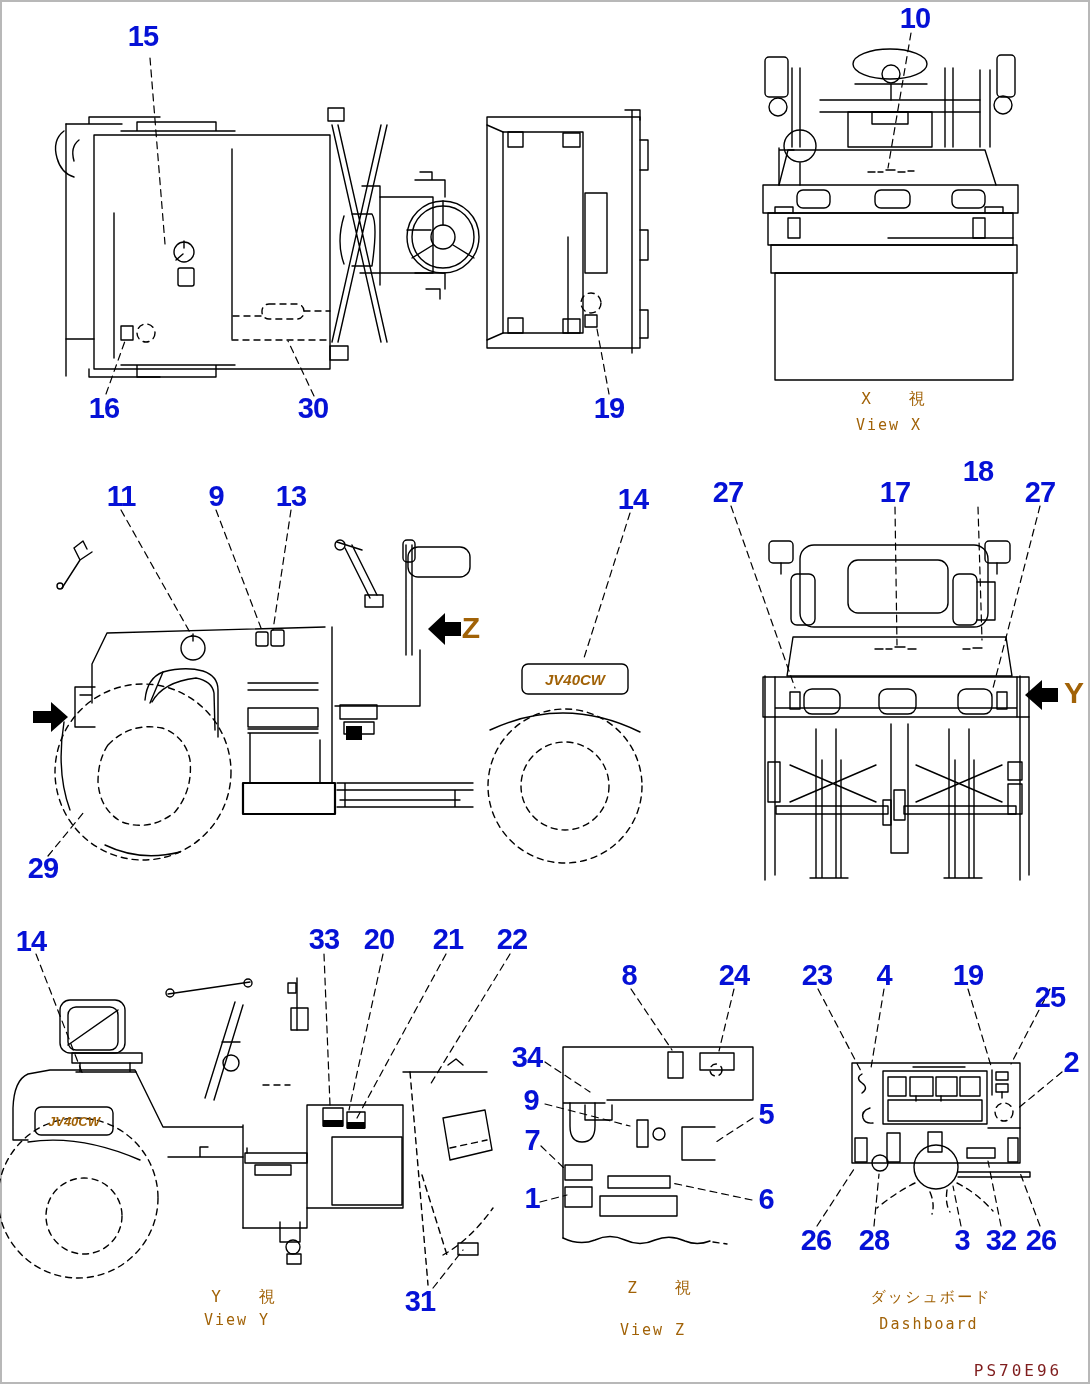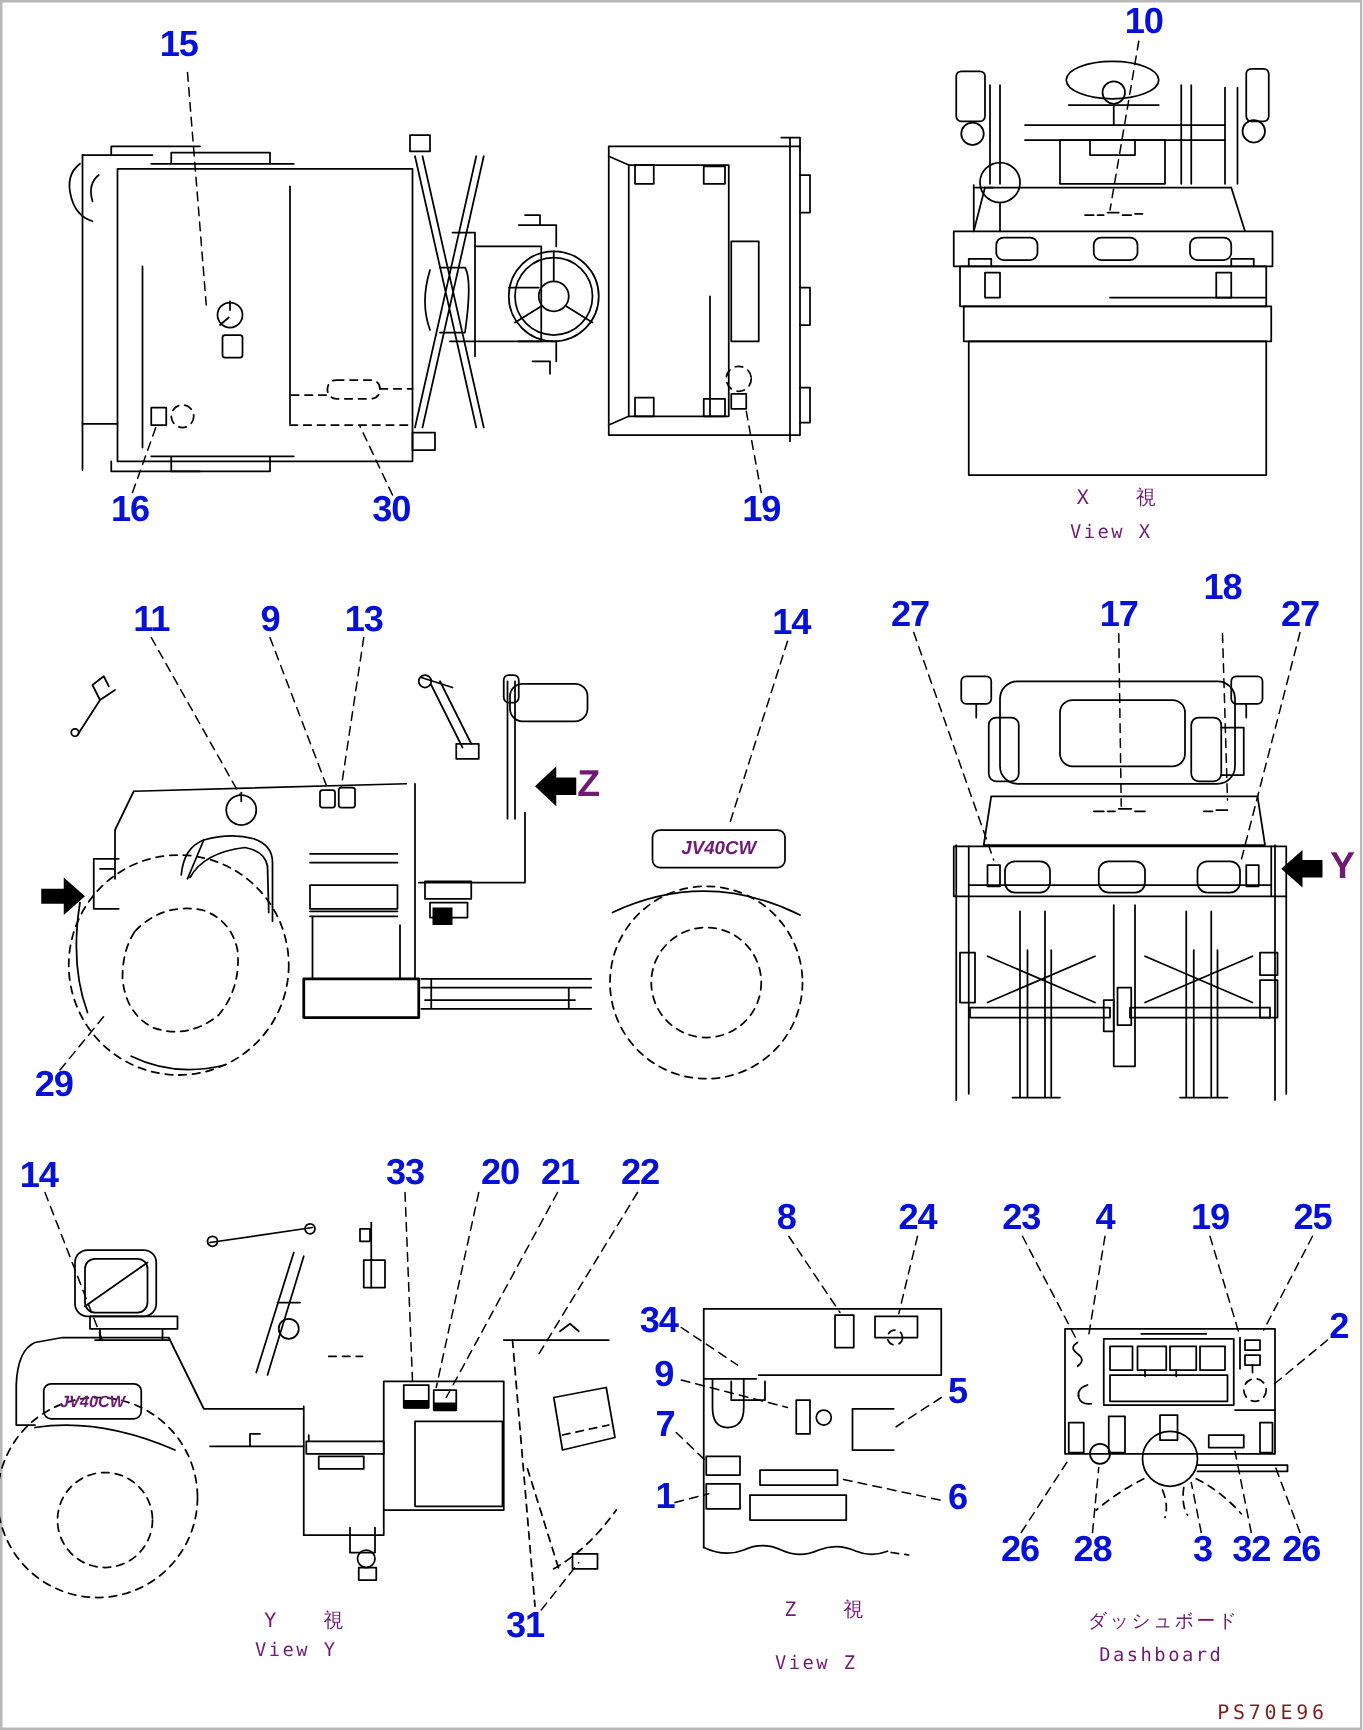--- a/index.html
+++ b/index.html
@@ -7,21 +7,21 @@
     position:relative;width:1090px;height:1384px;background:#ffffff;
     outline:2px solid #b8b8b8;outline-offset:-2px;overflow:hidden;
     font-family:"Liberation Sans",sans-serif;
   }
   svg{position:absolute;left:0;top:0;}
   .ln{fill:none;stroke:#000;stroke-width:1.4;stroke-linecap:round;stroke-linejoin:round;}
   .th{stroke-width:2.2;}
   .dash{stroke-dasharray:6 5;}
   .lead{fill:none;stroke:#000;stroke-width:1.2;stroke-dasharray:7 5;stroke-linecap:round;}
   .blk{fill:#000;stroke:none;}
-  .txt{position:absolute;transform:translate(-50%,-50%);white-space:nowrap;color:#701a75;}
+  .txt{position:absolute;transform:translate(-50%,-50%);white-space:nowrap;color:#a16207;}
   .callout{
     position:absolute;transform:translate(-50%,-50%);
     font:bold 29px "Liberation Sans",sans-serif;color:#0511d6;letter-spacing:-1px;
   }
   .cap-jp{font:16px "DejaVu Sans Mono",monospace;word-spacing:28px;}
   .cap-en{font:15px "DejaVu Sans Mono",monospace;letter-spacing:2px;}
   .cap-kana{font:15px "DejaVu Sans Mono",monospace;letter-spacing:2px;}
   .decal{font:italic bold 15px "Liberation Sans",sans-serif;}
   .decal-sm{font:italic bold 13px "Liberation Sans",sans-serif;}
   .dirletter{font:bold 30px "Liberation Sans",sans-serif;}
@@ -357,35 +357,35 @@
       <div class="callout" style="left: 216px; top: 496px;">9</div>
       <div class="callout" style="left: 291px; top: 496px;">13</div>
       <div class="callout" style="left: 633px; top: 499px;">14</div>
       <div class="callout" style="left: 728px; top: 492px;">27</div>
       <div class="callout" style="left: 895px; top: 492px;">17</div>
       <div class="callout" style="left: 978px; top: 471px;">18</div>
       <div class="callout" style="left: 1040px; top: 492px;">27</div>
       <div class="callout" style="left: 43px; top: 868px;">29</div>
       <div class="callout" style="left: 31px; top: 941px;">14</div>
       <div class="callout" style="left: 324px; top: 939px;">33</div>
-      <div class="callout" style="left: 400px; top: 939px; text-align: right;">20</div>
+      <div class="callout" style="left: 379px; top: 939px; text-align: right;">20</div>
       <div class="callout" style="left: 448px; top: 939px;">21</div>
       <div class="callout" style="left: 512px; top: 939px;">22</div>
       <div class="callout" style="left: 527px; top: 1057px;">34</div>
       <div class="callout" style="left: 531px; top: 1100px;">9</div>
       <div class="callout" style="left: 532px; top: 1140px;">7</div>
       <div class="callout" style="left: 532px; top: 1198px;">1</div>
       <div class="callout" style="left: 629px; top: 975px;">8</div>
       <div class="callout" style="left: 734px; top: 975px;">24</div>
       <div class="callout" style="left: 766px; top: 1114px;">5</div>
       <div class="callout" style="left: 766px; top: 1199px;">6</div>
       <div class="callout" style="left: 817px; top: 975px;">23</div>
       <div class="callout" style="left: 884px; top: 975px;">4</div>
       <div class="callout" style="left: 968px; top: 975px;">19</div>
-      <div class="callout" style="left: 1050px; top: 975px;">25</div>
+      <div class="callout" style="left: 1050px; top: 997px;">25</div>
       <div class="callout" style="left: 1071px; top: 1062px;">2</div>
       <div class="callout" style="left: 816px; top: 1240px;">26</div>
       <div class="callout" style="left: 874px; top: 1240px;">28</div>
       <div class="callout" style="left: 962px; top: 1240px;">3</div>
       <div class="callout" style="left: 1001px; top: 1240px;">32</div>
       <div class="callout" style="left: 1041px; top: 1240px;">26</div>
       <div class="callout" style="left: 420px; top: 1301px;">31</div>
     </div>
 </div>
 

